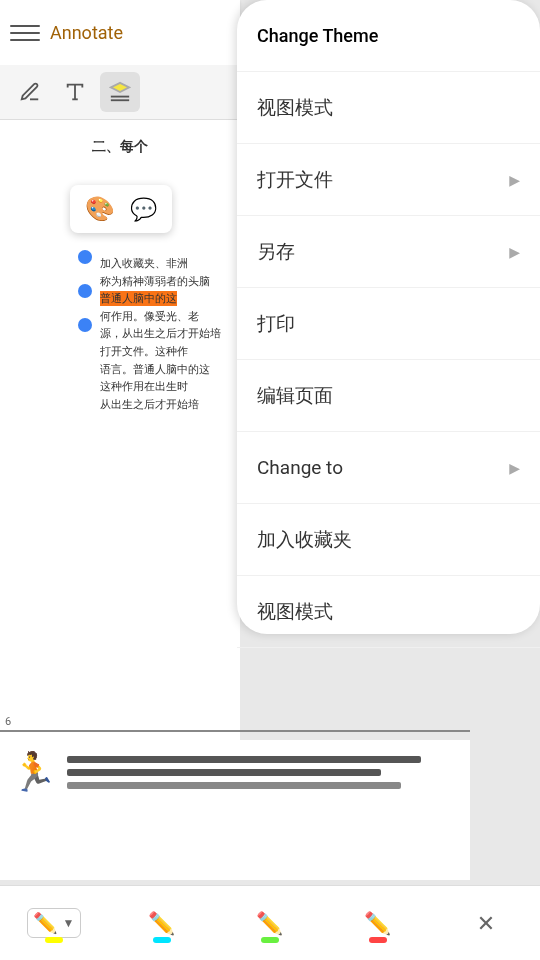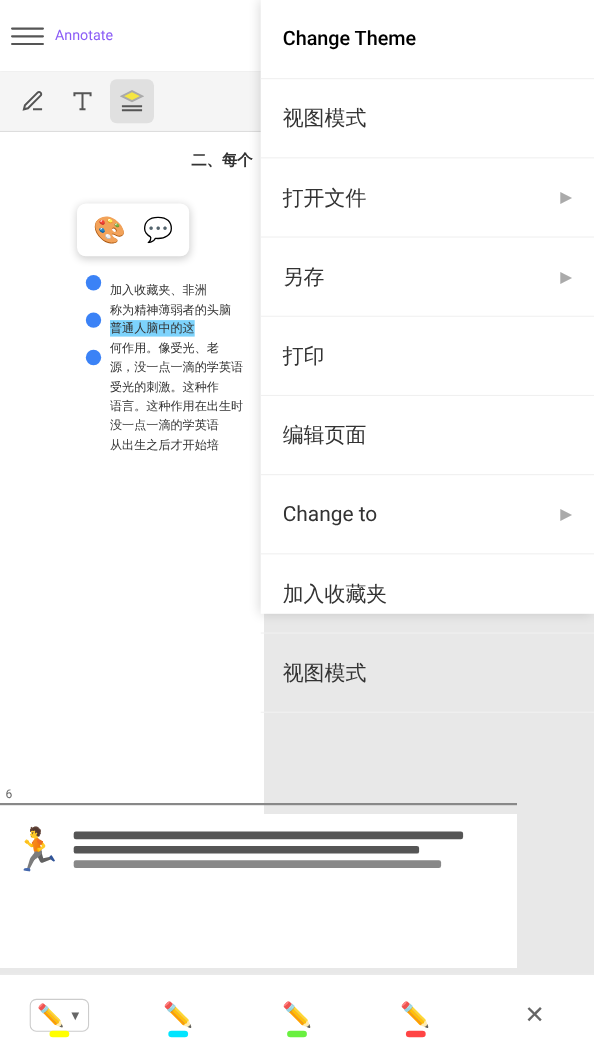--- a/index.html
+++ b/index.html
@@ -47,22 +47,22 @@
       flex-shrink: 0;
     }
     .hamburger-icon span {
       display: block;
       height: 2px;
       background: #555;
       border-radius: 1px;
     }
 
     .toolbar-title {
-      font-size: 13px;
-      color: #8b5cf6;
+      font-size: 18px;
+      color: #a16207;
       font-weight: 400;
     }
 
     
     .annotation-toolbar {
       width: 240px;
       height: 55px;
       background: #f5f5f5;
       display: flex;
       align-items: center;
@@ -102,21 +102,21 @@
       overflow: hidden;
       padding: 15px 10px;
       font-size: 12px;
       color: #333;
       line-height: 1.6;
     }
 
     .doc-page .page-heading {
       font-size: 14px;
       font-weight: bold;
-      text-align: right;
+      text-align: center;
       margin-bottom: 8px;
     }
 
     .annotation-popup {
       position: absolute;
       top: 185px;
       left: 70px;
       background: #fff;
       border-radius: 8px;
       padding: 10px 15px;
@@ -157,21 +157,21 @@
       top: 255px;
       left: 100px;
       width: 140px;
       font-size: 11px;
       color: #333;
       line-height: 1.6;
       z-index: 3;
     }
 
     .highlight-text {
-      background: #7dd3fc;
+      background: #f97316;
       padding: 1px 0;
     }
 
     
     .bottom-toolbar {
       position: absolute;
       bottom: 0;
       left: 0;
       width: 540px;
       height: 75px;
@@ -221,24 +221,25 @@
       font-size: 22px;
       color: #666;
     }
 
     
     .dropdown-overlay {
       position: absolute;
       top: 0;
       left: 237px;
       width: 303px;
-      height: 558px;
+      height: 634px;
       background: #fff;
       z-index: 20;
       box-shadow: -2px 0 10px rgba(0,0,0,0.15);
+      border-radius: 30px;
     }
 
     .dropdown-item {
       padding: 0 20px;
       height: 72px;
       display: flex;
       align-items: center;
       justify-content: space-between;
       cursor: pointer;
       border-bottom: 1px solid #f0f0f0;
@@ -310,24 +311,24 @@
     <div class="dot"></div>
     <div class="dot"></div>
     <div class="dot"></div>
   </div>
 
   <div class="doc-text">
     <div>加入收藏夹、非洲</div>
     <div>称为精神薄弱者的头脑</div>
     <div><span class="highlight-text">普通人脑中的这</span></div>
     <div>何作用。像受光、老</div>
-    <div>源，没一点一滴的学英语</div>
-    <div>受光的刺激。这种作</div>
-    <div>语言。这种作用在出生时</div>
-    <div>没一点一滴的学英语</div>
+    <div>源，从出生之后才开始培</div>
+    <div>打开文件。这种作</div>
+    <div>语言。普通人脑中的这</div>
+    <div>这种作用在出生时</div>
     <div>从出生之后才开始培</div>
   </div>
 
   <div style="position:absolute; top:715px; left:5px; font-size:11px; color:#666; z-index:3;">6</div>
 
   <div style="position:absolute; top:730px; left:0; width:470px; height:2px; background:#888; z-index:3;"></div>
 
   <div style="position:absolute; top:740px; left:0; width:470px; height:140px; background:#fff; padding:10px; overflow:hidden;">
     <div style="display:flex; align-items:flex-start; gap:10px;">
       <div style="font-size:38px; color:#333;">🏃</div>

